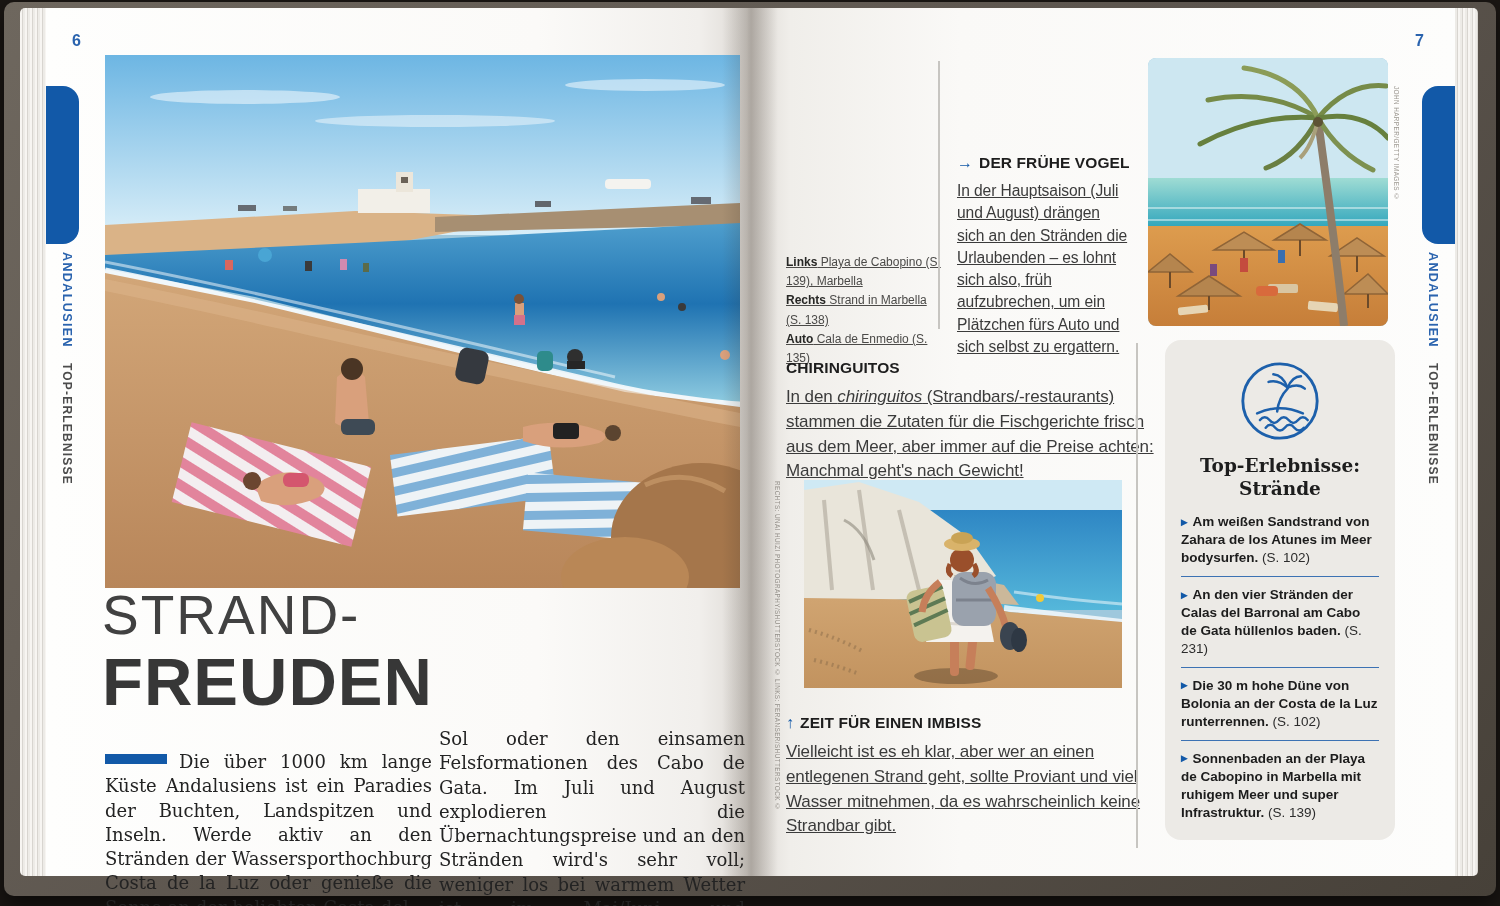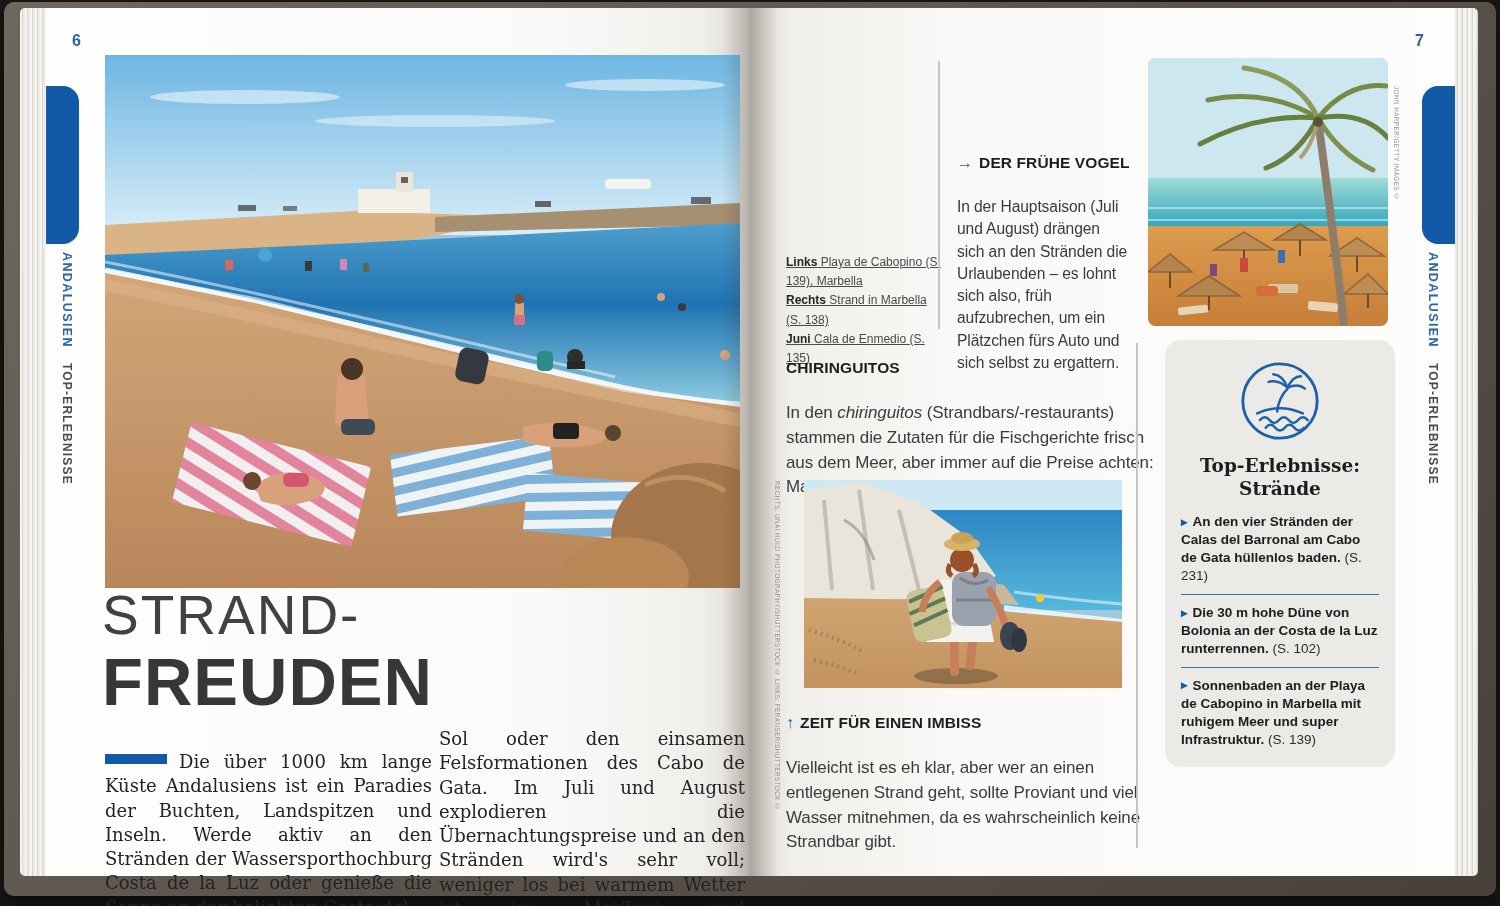--- a/index.html
+++ b/index.html
@@ -50,21 +50,21 @@
 
   .captions{position:absolute;left:38px;top:245px;width:156px;font-size:12px;line-height:1.6;color:#4b4a48;text-decoration:underline;}
   .captions b{color:#272725;}
   .vdiv{position:absolute;width:1.5px;background:#c7c5c1;}
   .vdiv1{left:190px;top:53px;height:268px;}
   .vdiv2{left:388px;top:335px;height:505px;}
 
   .notebox{position:absolute;}
   .kicker{display:flex;align-items:baseline;font-weight:800;font-size:15.5px;color:#1d1d1d;letter-spacing:.1px;}
   .kicker .arrow{color:var(--blue);font-weight:700;margin-right:6px;font-size:16px;}
-  .notebody{margin-top:24px;font-size:15.2px;line-height:1.43;color:#3b3b3b;letter-spacing:-.1px;}
+  .notebody{margin-top:8px;font-size:15.2px;line-height:1.43;color:#3b3b3b;letter-spacing:-.1px;text-decoration:underline;}
   .earlybird{left:209px;top:146px;width:174px;}
   .earlybird .notebody{font-size:15.6px;}
   .chiringuitos{left:38px;top:351px;width:372px;}
   .chiringuitos .notebody,.imbiss .notebody{font-size:17px;line-height:1.46;}
   .imbiss{left:38px;top:706px;width:372px;}
 
   .credit{position:absolute;writing-mode:vertical-rl;font-size:6.4px;letter-spacing:.4px;color:#94908a;white-space:nowrap;}
   .credit span{display:inline-block;margin-top:0;}
   .credit span + span{margin-left:2px;}
   .credit-top{left:645px;top:78px;color:#9b968f;}
@@ -191,21 +191,21 @@
     <div class="pagenum" style="left:667px;top:24px;">7</div>
     <div class="tab tab-right"></div>
     <div class="side-label" style="left:676px;top:244px;">
       <span class="region">ANDALUSIEN</span>
       <span class="section">TOP-ERLEBNISSE</span>
     </div>
 
     <div class="captions">
       <div><b>Links</b><span> Playa de Cabopino (S. 139), Marbella</span></div>
       <div><b>Rechts</b><span> Strand in Marbella (S. 138)</span></div>
-      <div><b>Juni</b><span> Cala de Enmedio (S. 135)</span></div>
+      <div><b>Auto</b><span> Cala de Enmedio (S. 135)</span></div>
     </div>
 
     <div class="vdiv vdiv1"></div>
 
     <div class="notebox earlybird">
       <div class="kicker">
         <span class="arrow">→</span>
         <span>DER FRÜHE VOGEL</span>
       </div>
       <div class="notebody">In der Hauptsaison (Juli und August) drängen sich an den Stränden die Urlaubenden – es lohnt sich also, früh aufzubrechen, um ein Plätzchen fürs Auto und sich selbst zu ergattern.</div>
@@ -340,20 +340,21 @@
             <path d="M22,63 q5,-6 10,0 t10,0 t10,0 t10,0 t10,0"></path>
             <path d="M28,71 q5,-6 10,0 t10,0 t10,0 t10,0"></path>
           </g>
         </svg>
       </div>
       <h2 class="sb-title">
         <span>Top-Erlebnisse:</span><br>
         <span>Strände</span>
       </h2>
       <ul class="sb-list">
+        <li><span class="tri">▶</span><span>Am weißen Sandstrand von Zahara de los Atunes im Meer bodysurfen.</span> <span class="pg">(S. 102)</span></li>
         <li><span class="tri">▶</span><span>An den vier Stränden der Calas del Barronal am Cabo de Gata hüllenlos baden.</span> <span class="pg">(S. 231)</span></li>
         <li><span class="tri">▶</span><span>Die 30 m hohe Düne von Bolonia an der Costa de la Luz runterrennen.</span> <span class="pg">(S. 102)</span></li>
         <li><span class="tri">▶</span><span>Sonnenbaden an der Playa de Cabopino in Marbella mit ruhigem Meer und super Infrastruktur.</span> <span class="pg">(S. 139)</span></li>
       </ul>
     </aside>
   </div>
 
   <div class="gutter"></div>
 </div>
 

